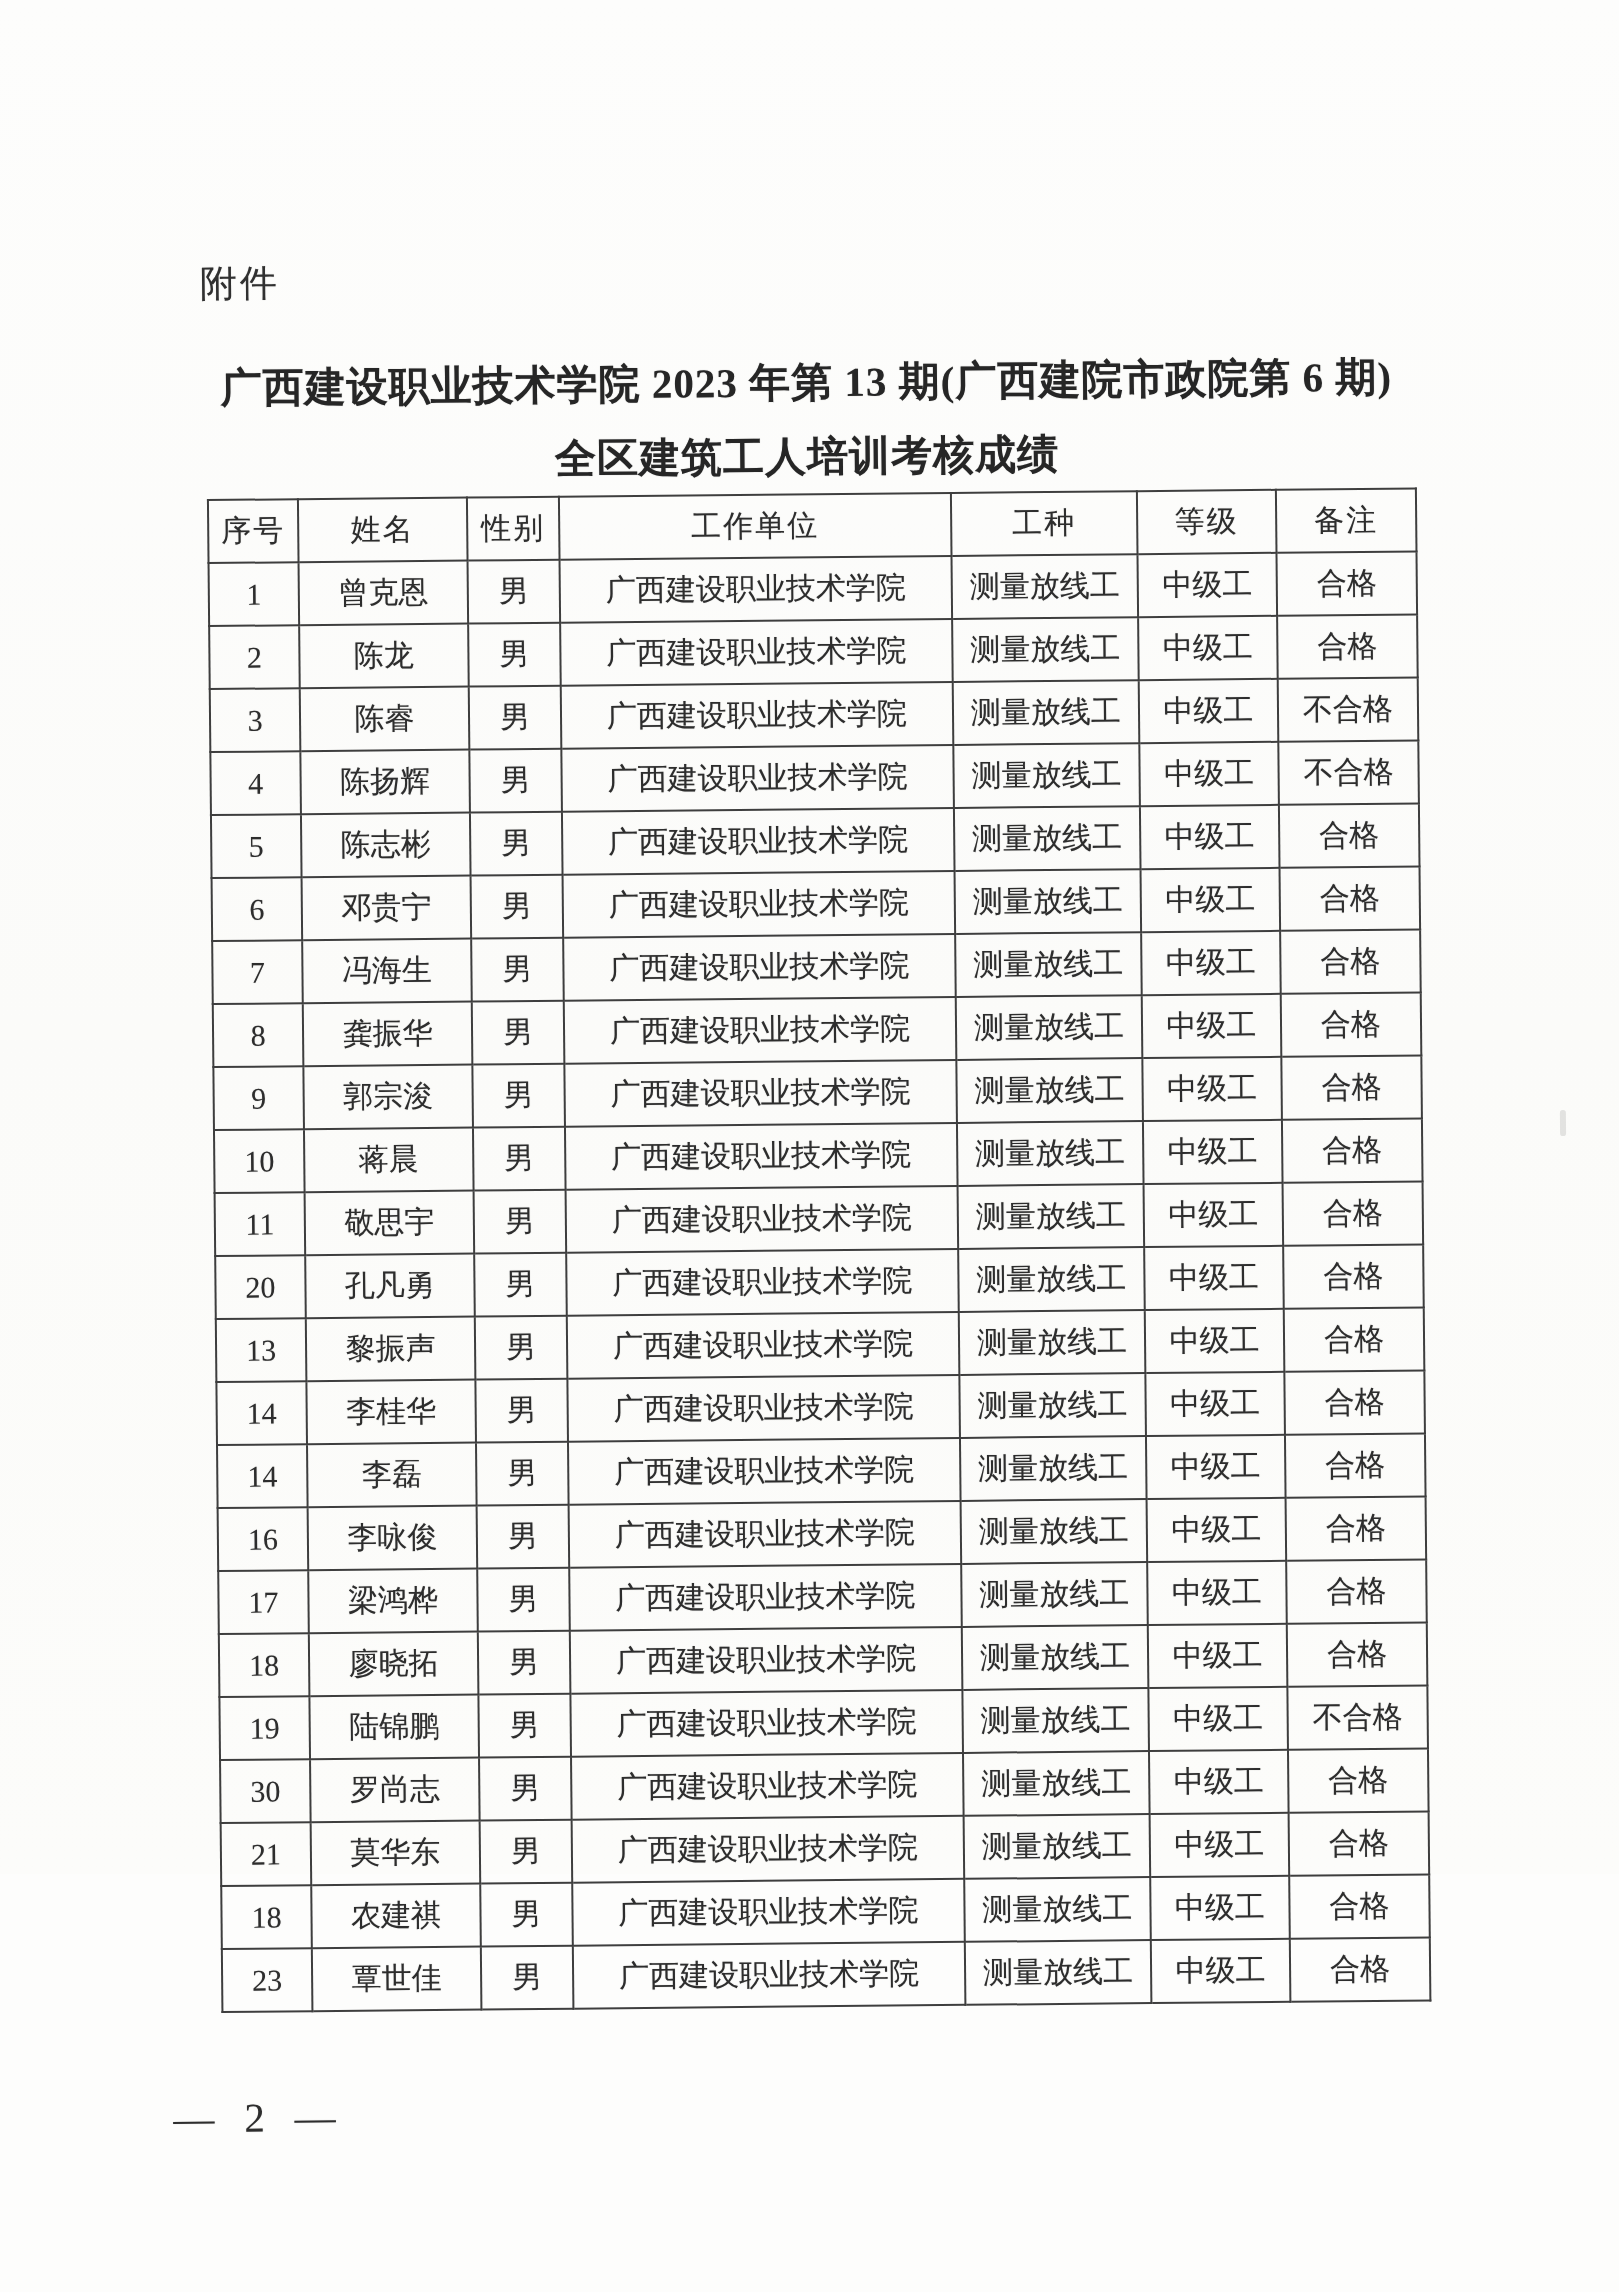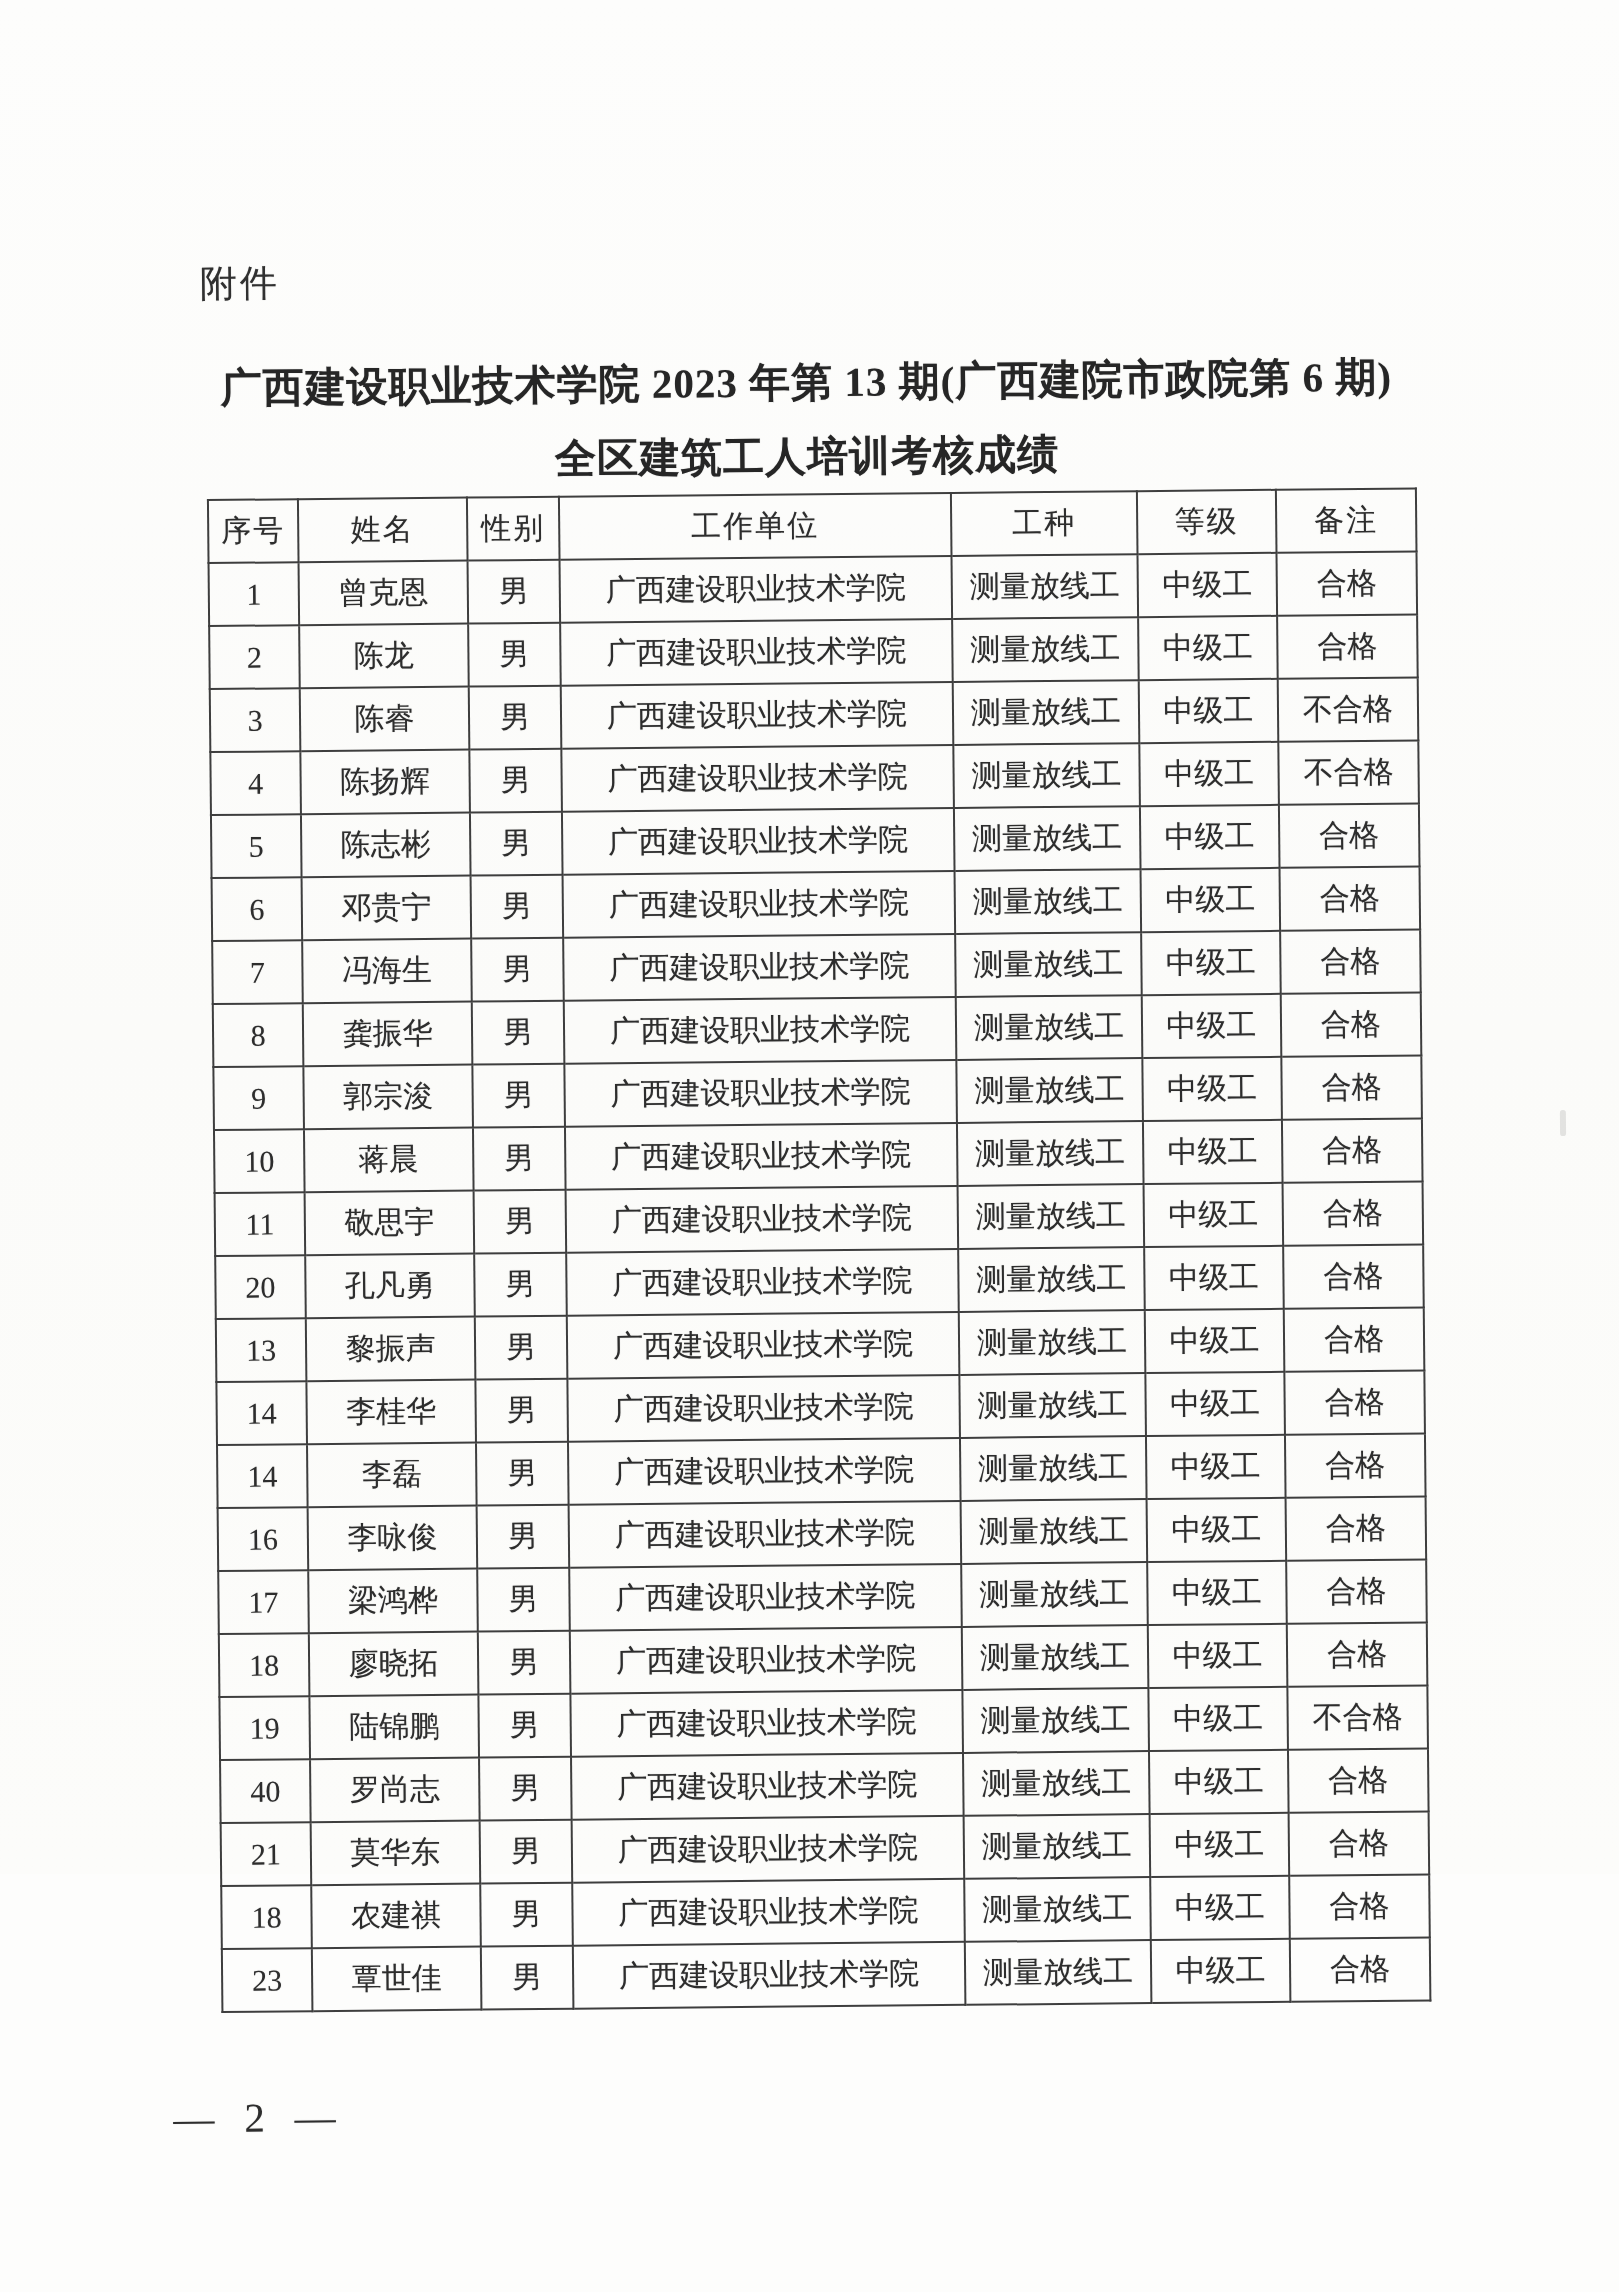--- a/index.html
+++ b/index.html
@@ -308,21 +308,21 @@
           <tr>
             <td class="num">19</td>
             <td>陆锦鹏</td>
             <td>男</td>
             <td>广西建设职业技术学院</td>
             <td>测量放线工</td>
             <td>中级工</td>
             <td>不合格</td>
           </tr>
           <tr>
-            <td class="num">40</td>
+            <td class="num">30</td>
             <td>罗尚志</td>
             <td>男</td>
             <td>广西建设职业技术学院</td>
             <td>测量放线工</td>
             <td>中级工</td>
             <td>合格</td>
           </tr>
           <tr>
             <td class="num">21</td>
             <td>莫华东</td>

